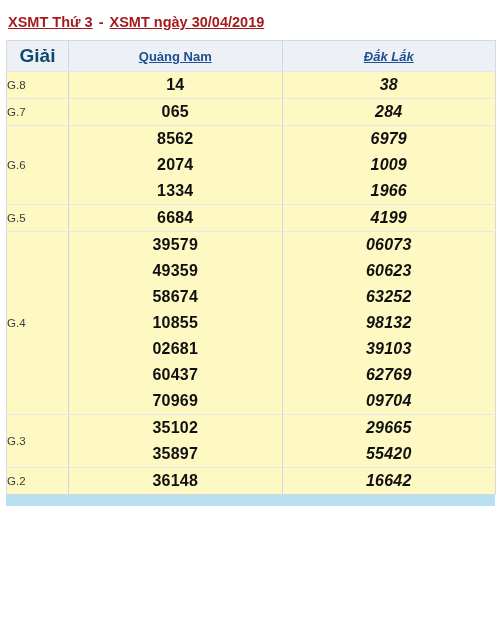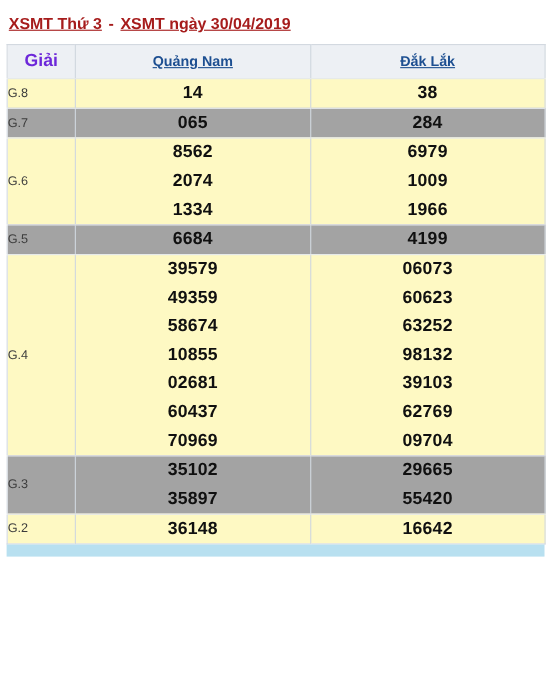--- a/index.html
+++ b/index.html
@@ -56,46 +56,47 @@
   .result-table th,
   .result-table td {
     border-right: 1px solid #cfd6de;
     border-bottom: 1px solid #e4e8ed;
     padding: 0;
     vertical-align: middle;
   }
   .result-table th:last-child,
   .result-table td:last-child {
     border-right: none;
+    font-style: italic;
   }
   .result-table tr:last-child td {
     border-bottom: none;
   }
 
   thead th {
     background: #edf0f4;
     height: 30px;
     text-align: center;
     border-bottom: 1px solid #d3d9e0;
   }
   .th-prize {
-    font-size: 16px;
-    font-weight: bold;
-    color: #6d28d9;
+    font-size: 19px;
+    font-weight: bold;
+    color: #0c4a6e;
     text-align: center;
   }
   .prov-link {
     font-size: 13px;
     font-weight: bold;
     color: #1d4f91;
     text-decoration: underline;
     cursor: pointer;
   }
 
-  tbody tr.shade td { background: #a3a3a3; margin-top: 35px; }
+  tbody tr.shade td { background: #fef9c3; margin-top: 35px; }
   tbody tr.plain td { background: #fef9c3; }
 
   .prize-label {
     font-size: 11.5px;
     color: #3c3c3c;
     text-align: left;
     padding-left: 11px;
     vertical-align: top;
     padding-top: 7px;
     font-weight: normal;

